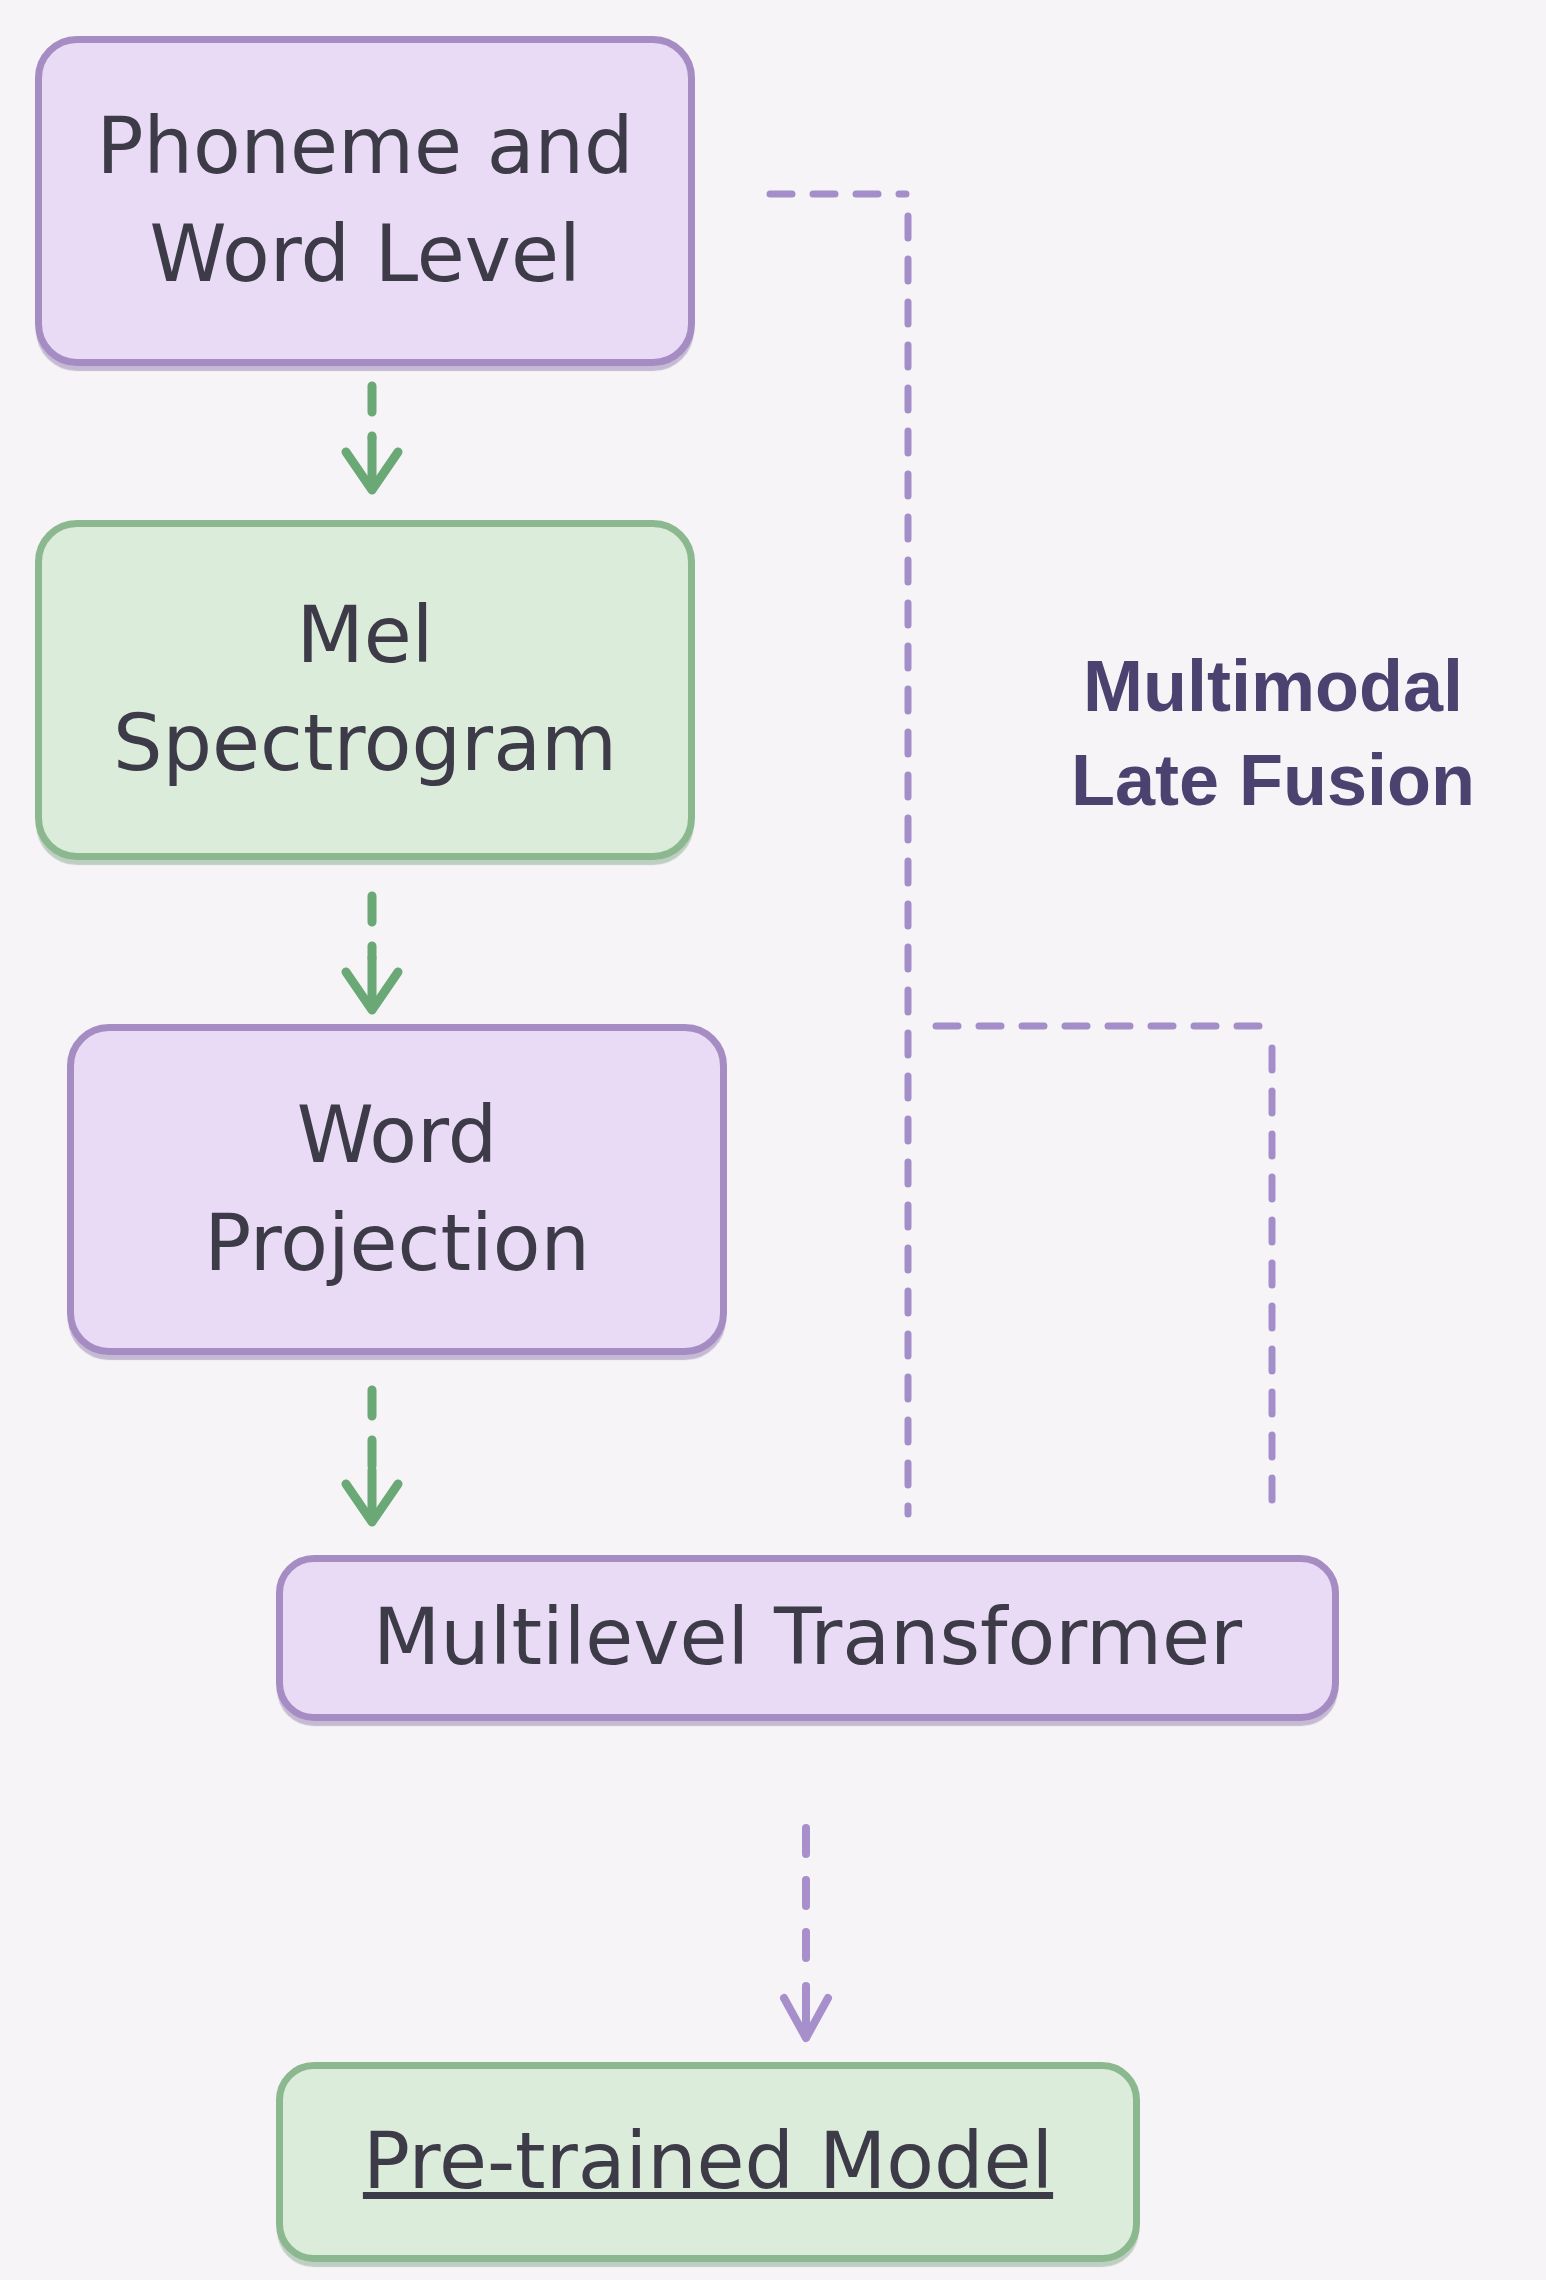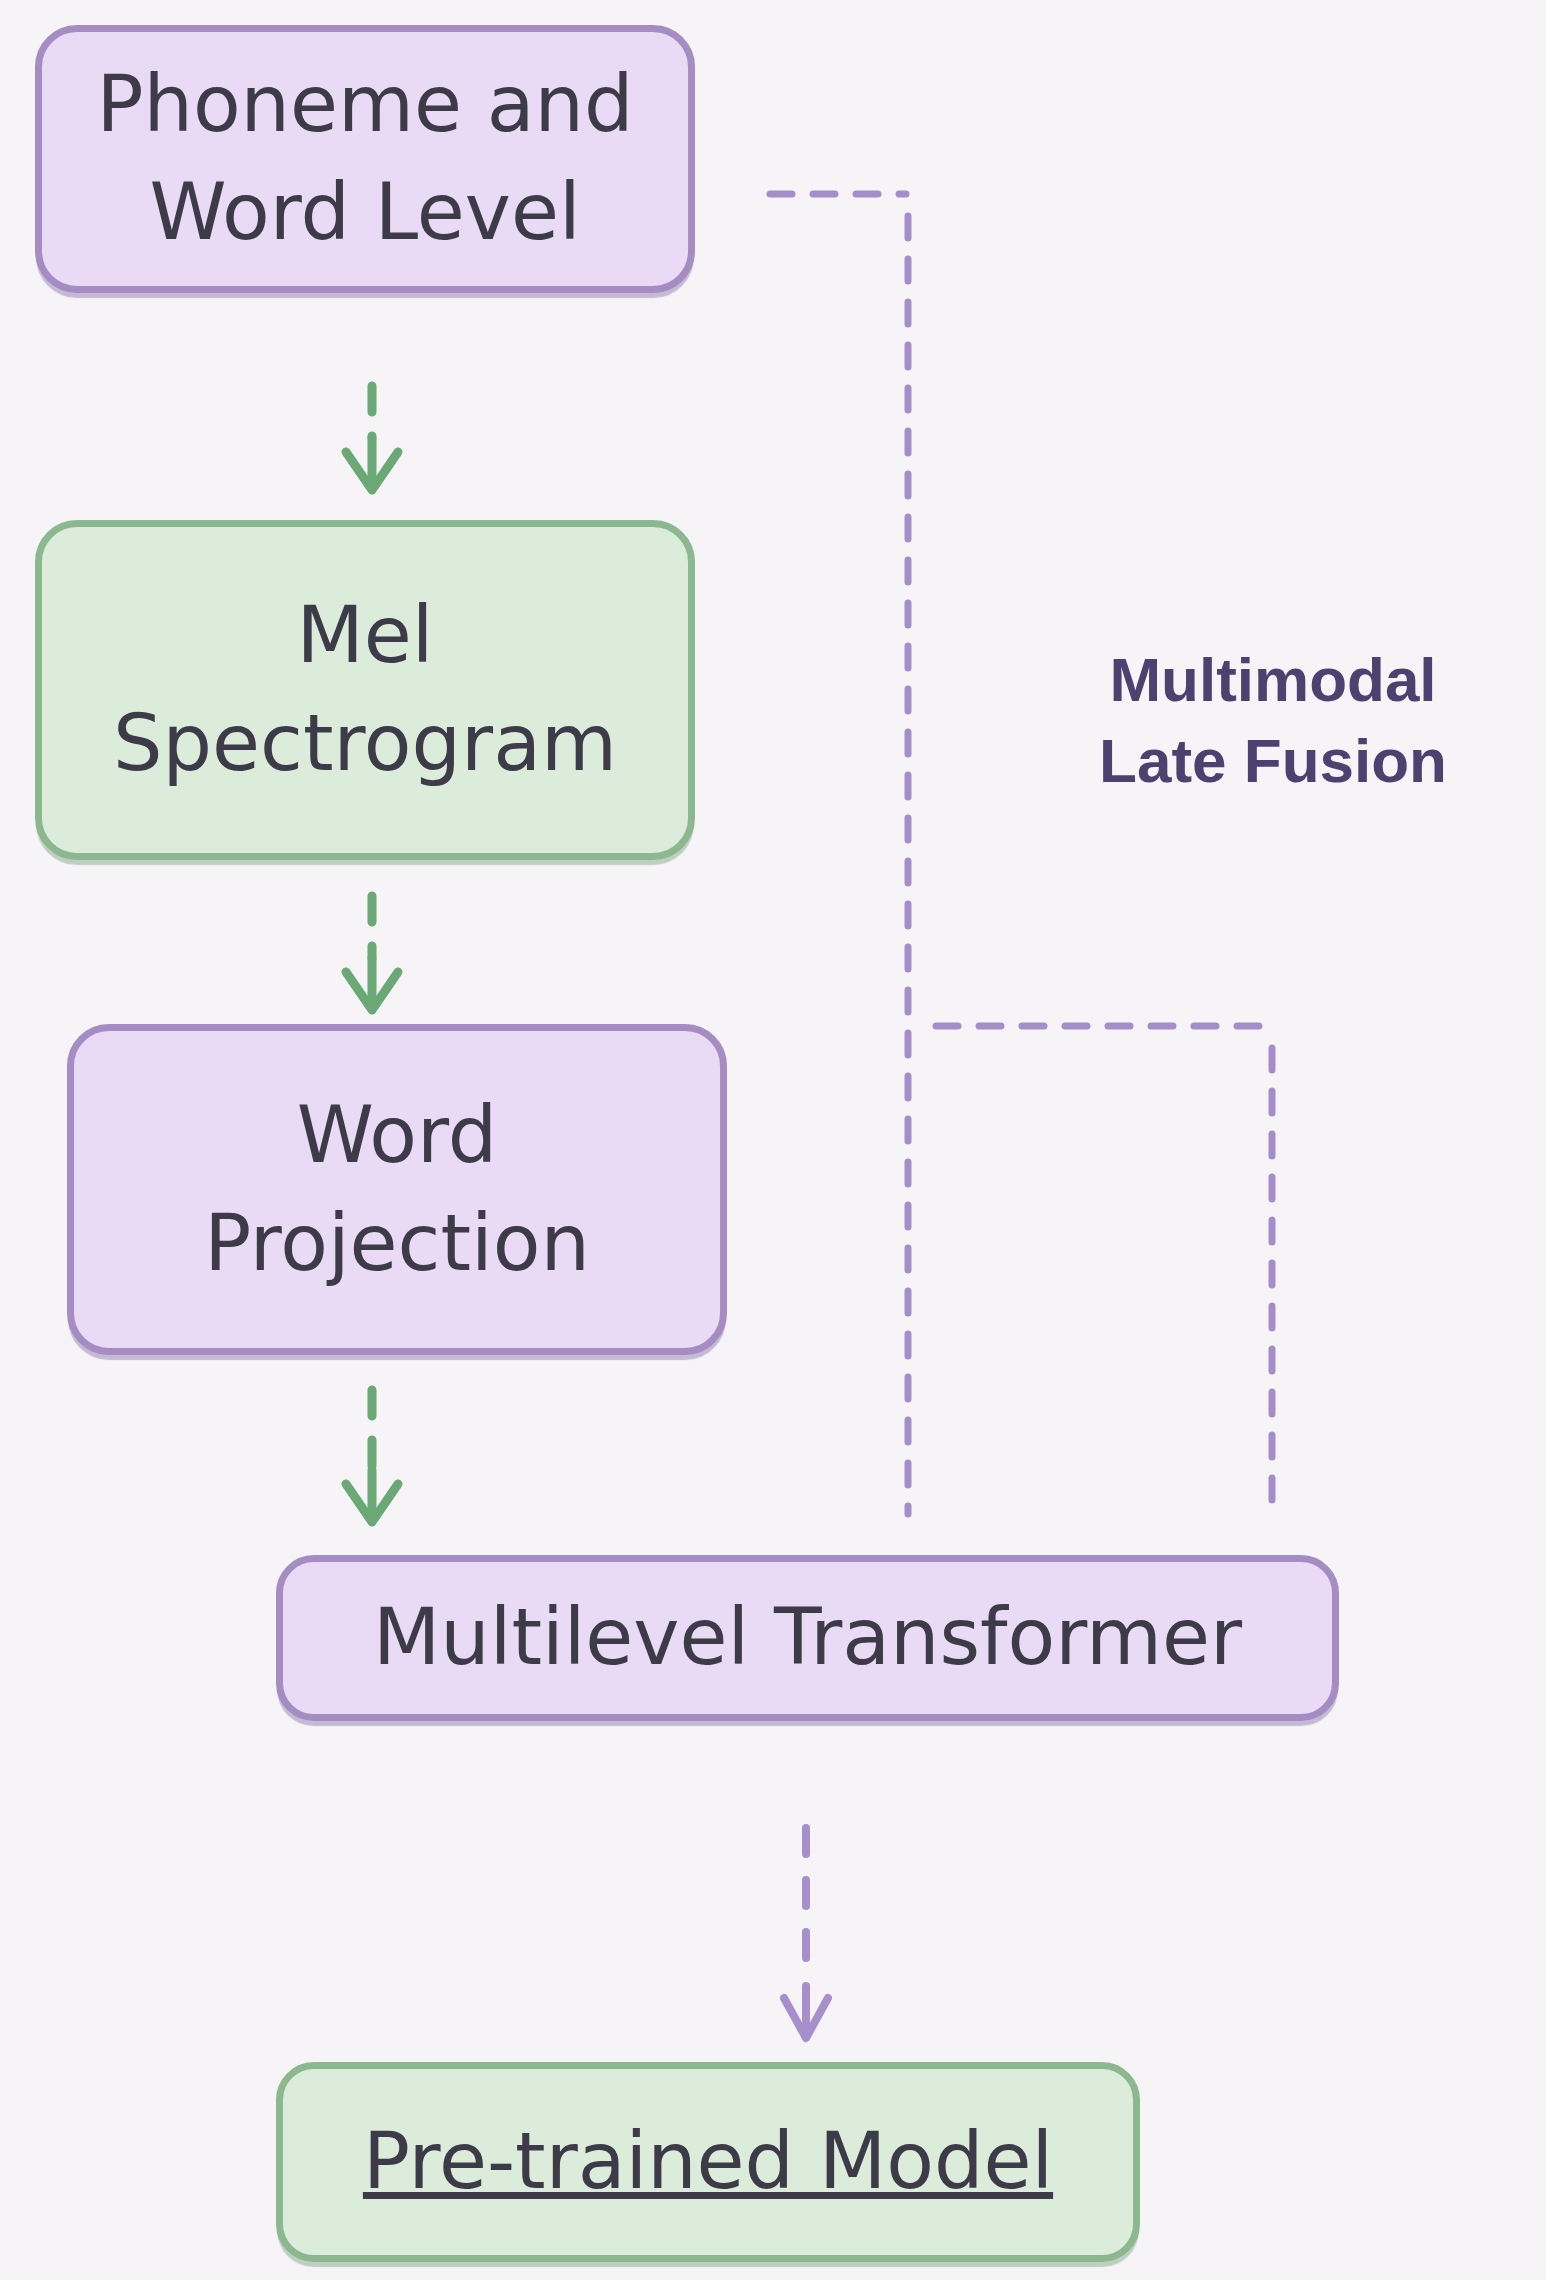--- a/index.html
+++ b/index.html
@@ -63,29 +63,29 @@
   .node.purple{
     background:var(--purple-node-fill);
     border-color:var(--purple-node-border);
     box-shadow:0 6px 1px -1px rgba(125,100,160,0.40);
   }
   .node.green{
     background:var(--green-node-fill);
     border-color:var(--green-node-border);
     box-shadow:0 6px 1px -1px rgba(110,150,115,0.40);
   }
-  .node-1{left:35px;top:25px;width:660px;height:268px;}
+  .node-1{left:35px;top:36px;width:660px;height:330px;}
   .node-2{left:35px;top:520px;width:660px;height:340px;}
   .node-3{left:35px;top:1024px;width:660px;height:331px;margin-left:32px;}
   .node-4{left:276px;top:1555px;width:1063px;height:166px;border-radius:38px;}
   .node-5{left:276px;top:2062px;width:864px;height:200px;border-radius:38px;text-decoration:underline;}
   .annotation{
     position:absolute;left:1000px;top:640px;width:546px;
     font-family:"Liberation Sans","DejaVu Sans",sans-serif;
-    font-weight:bold;font-size:62px;line-height:1.3;
+    font-weight:bold;font-size:72px;line-height:1.3;
     color:var(--annotation-text);
     text-align:center;white-space:pre-line;
   }
 </style>
 </head>
 <body>
 
 <div class="canvas">
 
   <svg class="connectors" viewBox="0 0 1546 2280" xmlns="http://www.w3.org/2000/svg">

